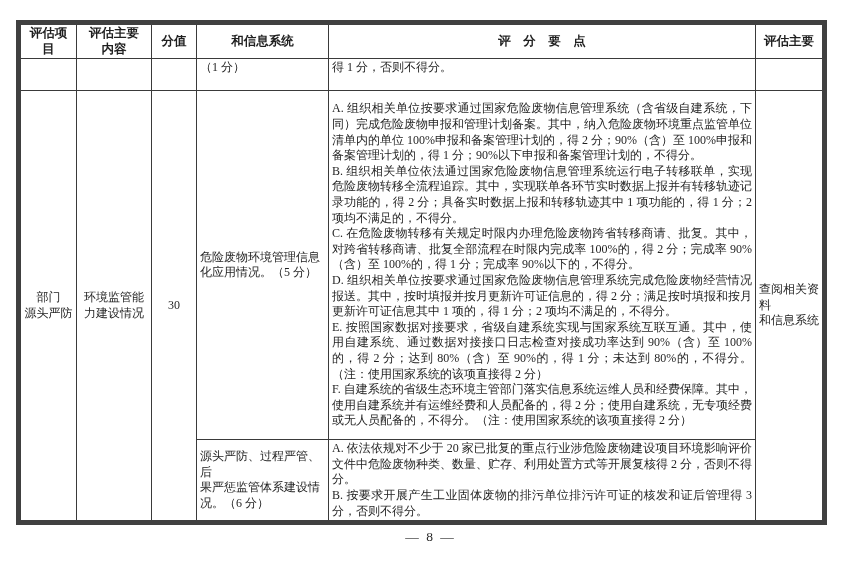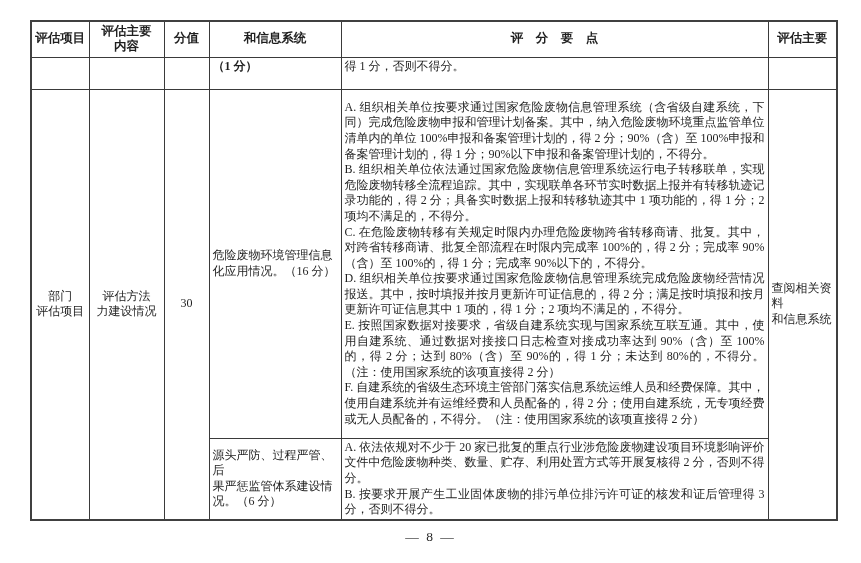--- a/index.html
+++ b/index.html
@@ -2,24 +2,24 @@
 <html><head>
 <meta charset="utf-8">
 <style>
   html,body{margin:0;padding:0;}
   body{
     width:861px;height:563px;background:#ffffff;position:relative;
     font-family:"Liberation Serif", serif;
     color:#1f1f1f;
   }
   .doc-table{
-    position:absolute;left:30px;top:20px;
+    position:absolute;left:16px;top:20px;
     border-collapse:collapse;table-layout:fixed;
     width:806px;
-    border:2px solid #404040;
+    border:5px solid #404040;
   }
   .doc-table th,.doc-table td{
     border:1px solid #3a3a3a;
     font-size:12px;
     line-height:15.6px;
     padding:1px 3px;
     overflow:hidden;
     vertical-align:middle;
   }
   .doc-table th{
@@ -63,32 +63,32 @@
       <th class="pre">和信息系统</th>
       <th class="pre">评　分　要　点</th>
       <th class="pre">评估主要</th>
     </tr>
   </thead>
   <tbody>
     <tr style="height:32px">
       <td></td>
       <td></td>
       <td></td>
-      <td class="criteria-cell" style="vertical-align:top;font-weight:bold;">（1 分）</td>
+      <td class="criteria-cell" style="vertical-align:top;">（1 分）</td>
       <td class="points-cell" style="vertical-align:top;font-family:Liberation Serif, serif;">得 1 分，否则不得分。</td>
       <td></td>
     </tr>
     <tr style="height:349px">
       <td rowspan="2" class="cell-center pre">部门
-评估项目</td>
-      <td rowspan="2" class="cell-center pre">评估方法
+源头严防</td>
+      <td rowspan="2" class="cell-center pre">环境监管能
 力建设情况</td>
       <td rowspan="2" class="cell-center">30</td>
       <td class="criteria-cell pre">危险废物环境管理信息
-化应用情况。（16 分）</td>
+化应用情况。（5 分）</td>
       <td class="points-cell">
         <p class="para">A. 组织相关单位按要求通过国家危险废物信息管理系统（含省级自建系统，下同）完成危险废物申报和管理计划备案。其中，纳入危险废物环境重点监管单位清单内的单位 100%申报和备案管理计划的，得 2 分；90%（含）至 100%申报和备案管理计划的，得 1 分；90%以下申报和备案管理计划的，不得分。</p>
         <p class="para">B. 组织相关单位依法通过国家危险废物信息管理系统运行电子转移联单，实现危险废物转移全流程追踪。其中，实现联单各环节实时数据上报并有转移轨迹记录功能的，得 2 分；具备实时数据上报和转移轨迹其中 1 项功能的，得 1 分；2 项均不满足的，不得分。</p>
         <p class="para">C. 在危险废物转移有关规定时限内办理危险废物跨省转移商请、批复。其中，对跨省转移商请、批复全部流程在时限内完成率 100%的，得 2 分；完成率 90%（含）至 100%的，得 1 分；完成率 90%以下的，不得分。</p>
         <p class="para">D. 组织相关单位按要求通过国家危险废物信息管理系统完成危险废物经营情况报送。其中，按时填报并按月更新许可证信息的，得 2 分；满足按时填报和按月更新许可证信息其中 1 项的，得 1 分；2 项均不满足的，不得分。</p>
         <p class="para">E. 按照国家数据对接要求，省级自建系统实现与国家系统互联互通。其中，使用自建系统、通过数据对接接口日志检查对接成功率达到 90%（含）至 100%的，得 2 分；达到 80%（含）至 90%的，得 1 分；未达到 80%的，不得分。（注：使用国家系统的该项直接得 2 分）</p>
         <p class="para">F. 自建系统的省级生态环境主管部门落实信息系统运维人员和经费保障。其中，使用自建系统并有运维经费和人员配备的，得 2 分；使用自建系统，无专项经费或无人员配备的，不得分。（注：使用国家系统的该项直接得 2 分）</p>
       </td>
       <td rowspan="2" class="pre">查阅相关资料
 和信息系统</td>

